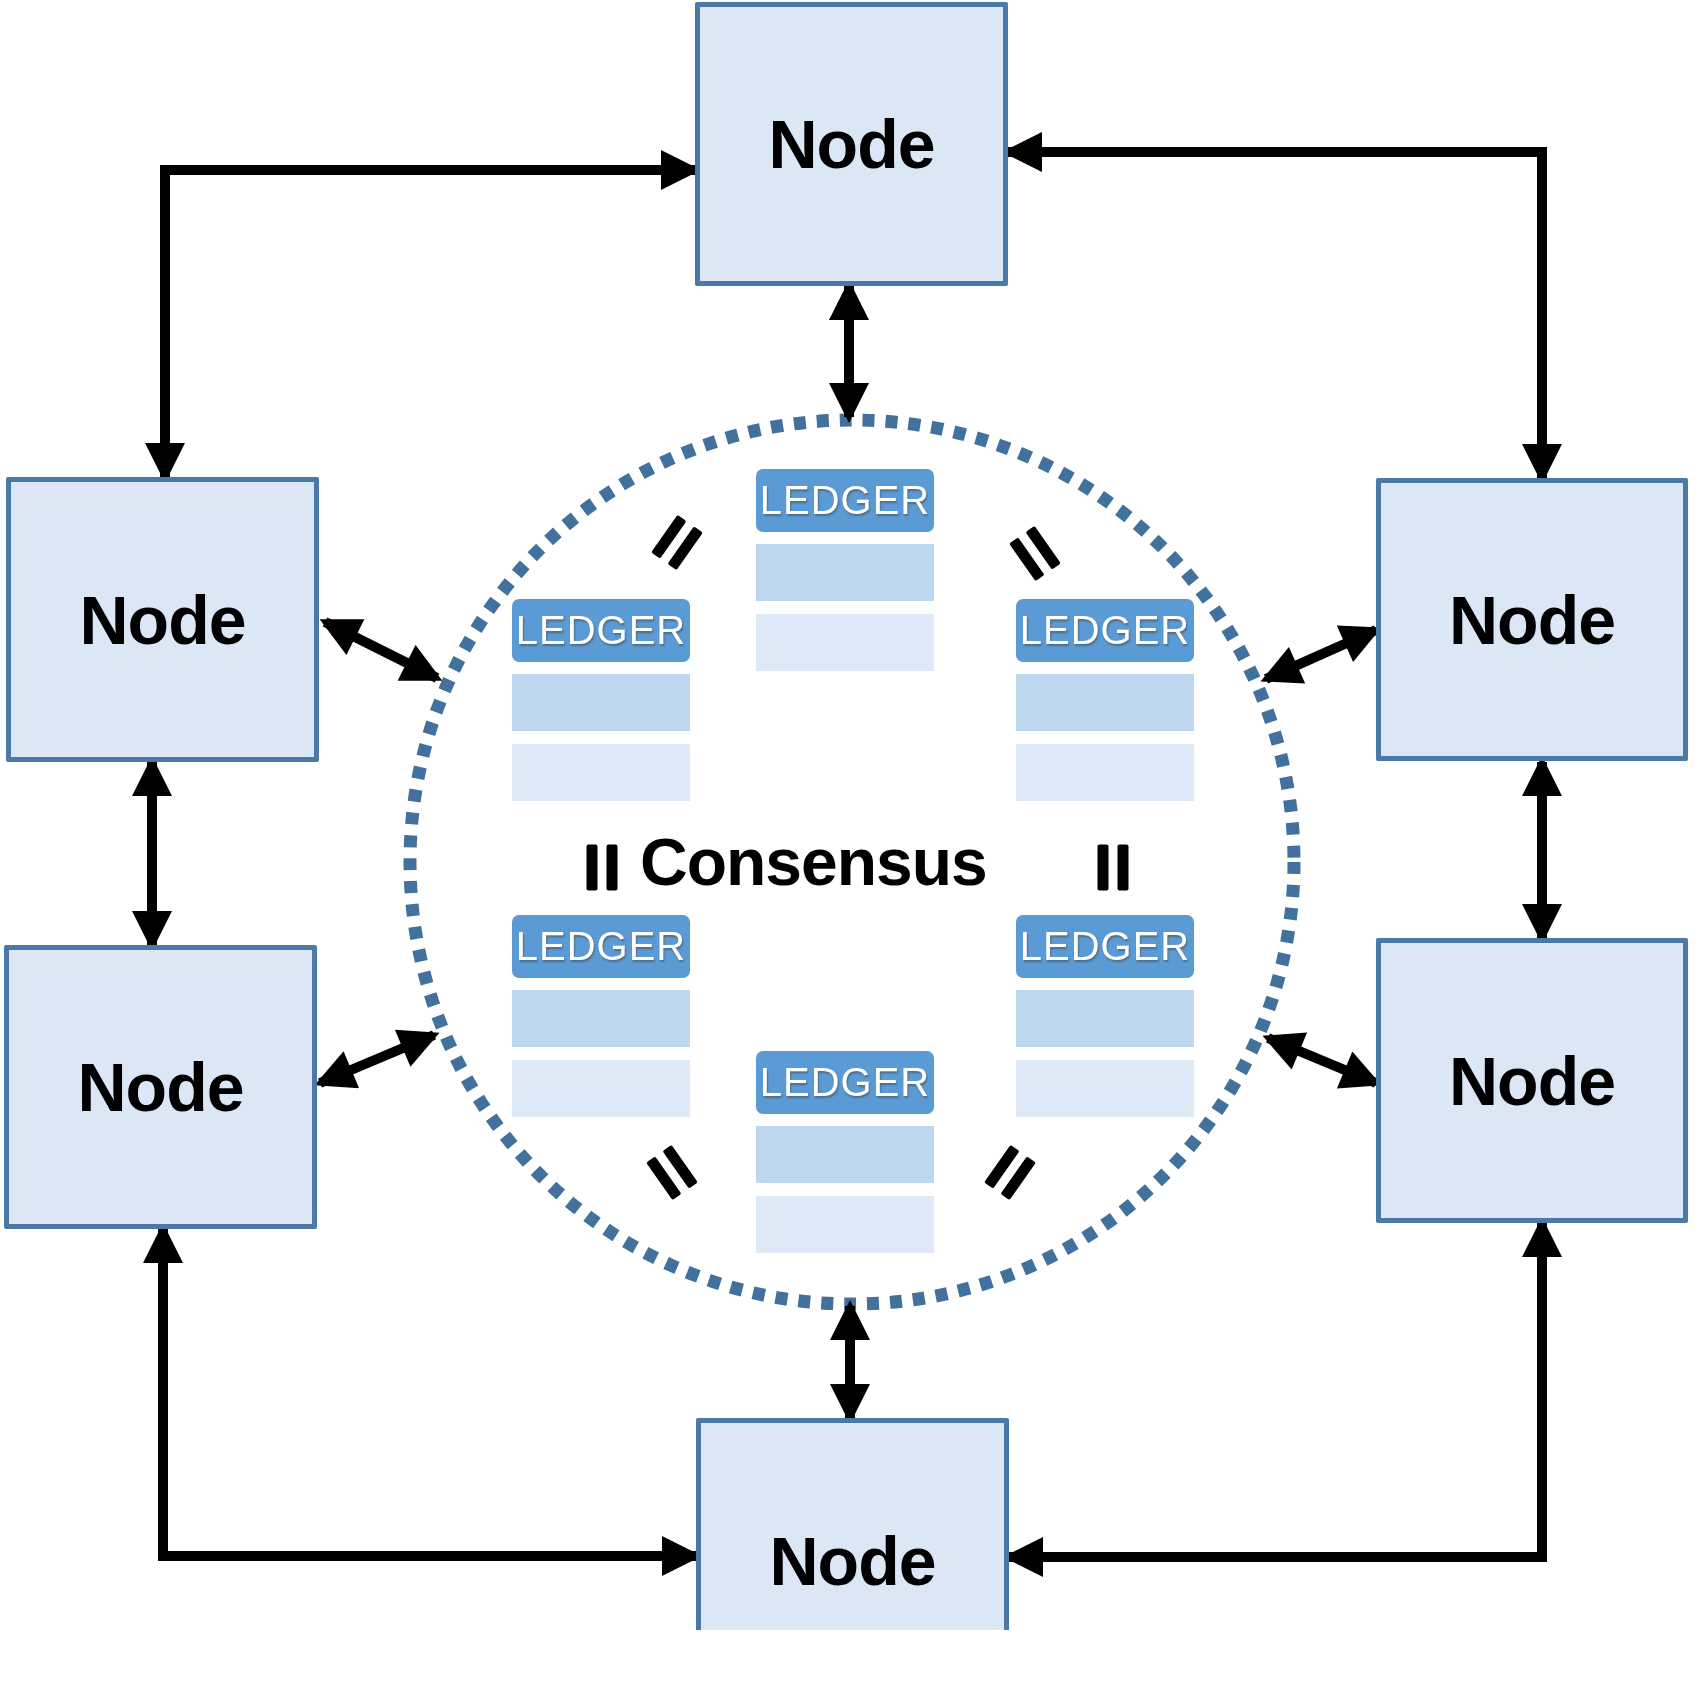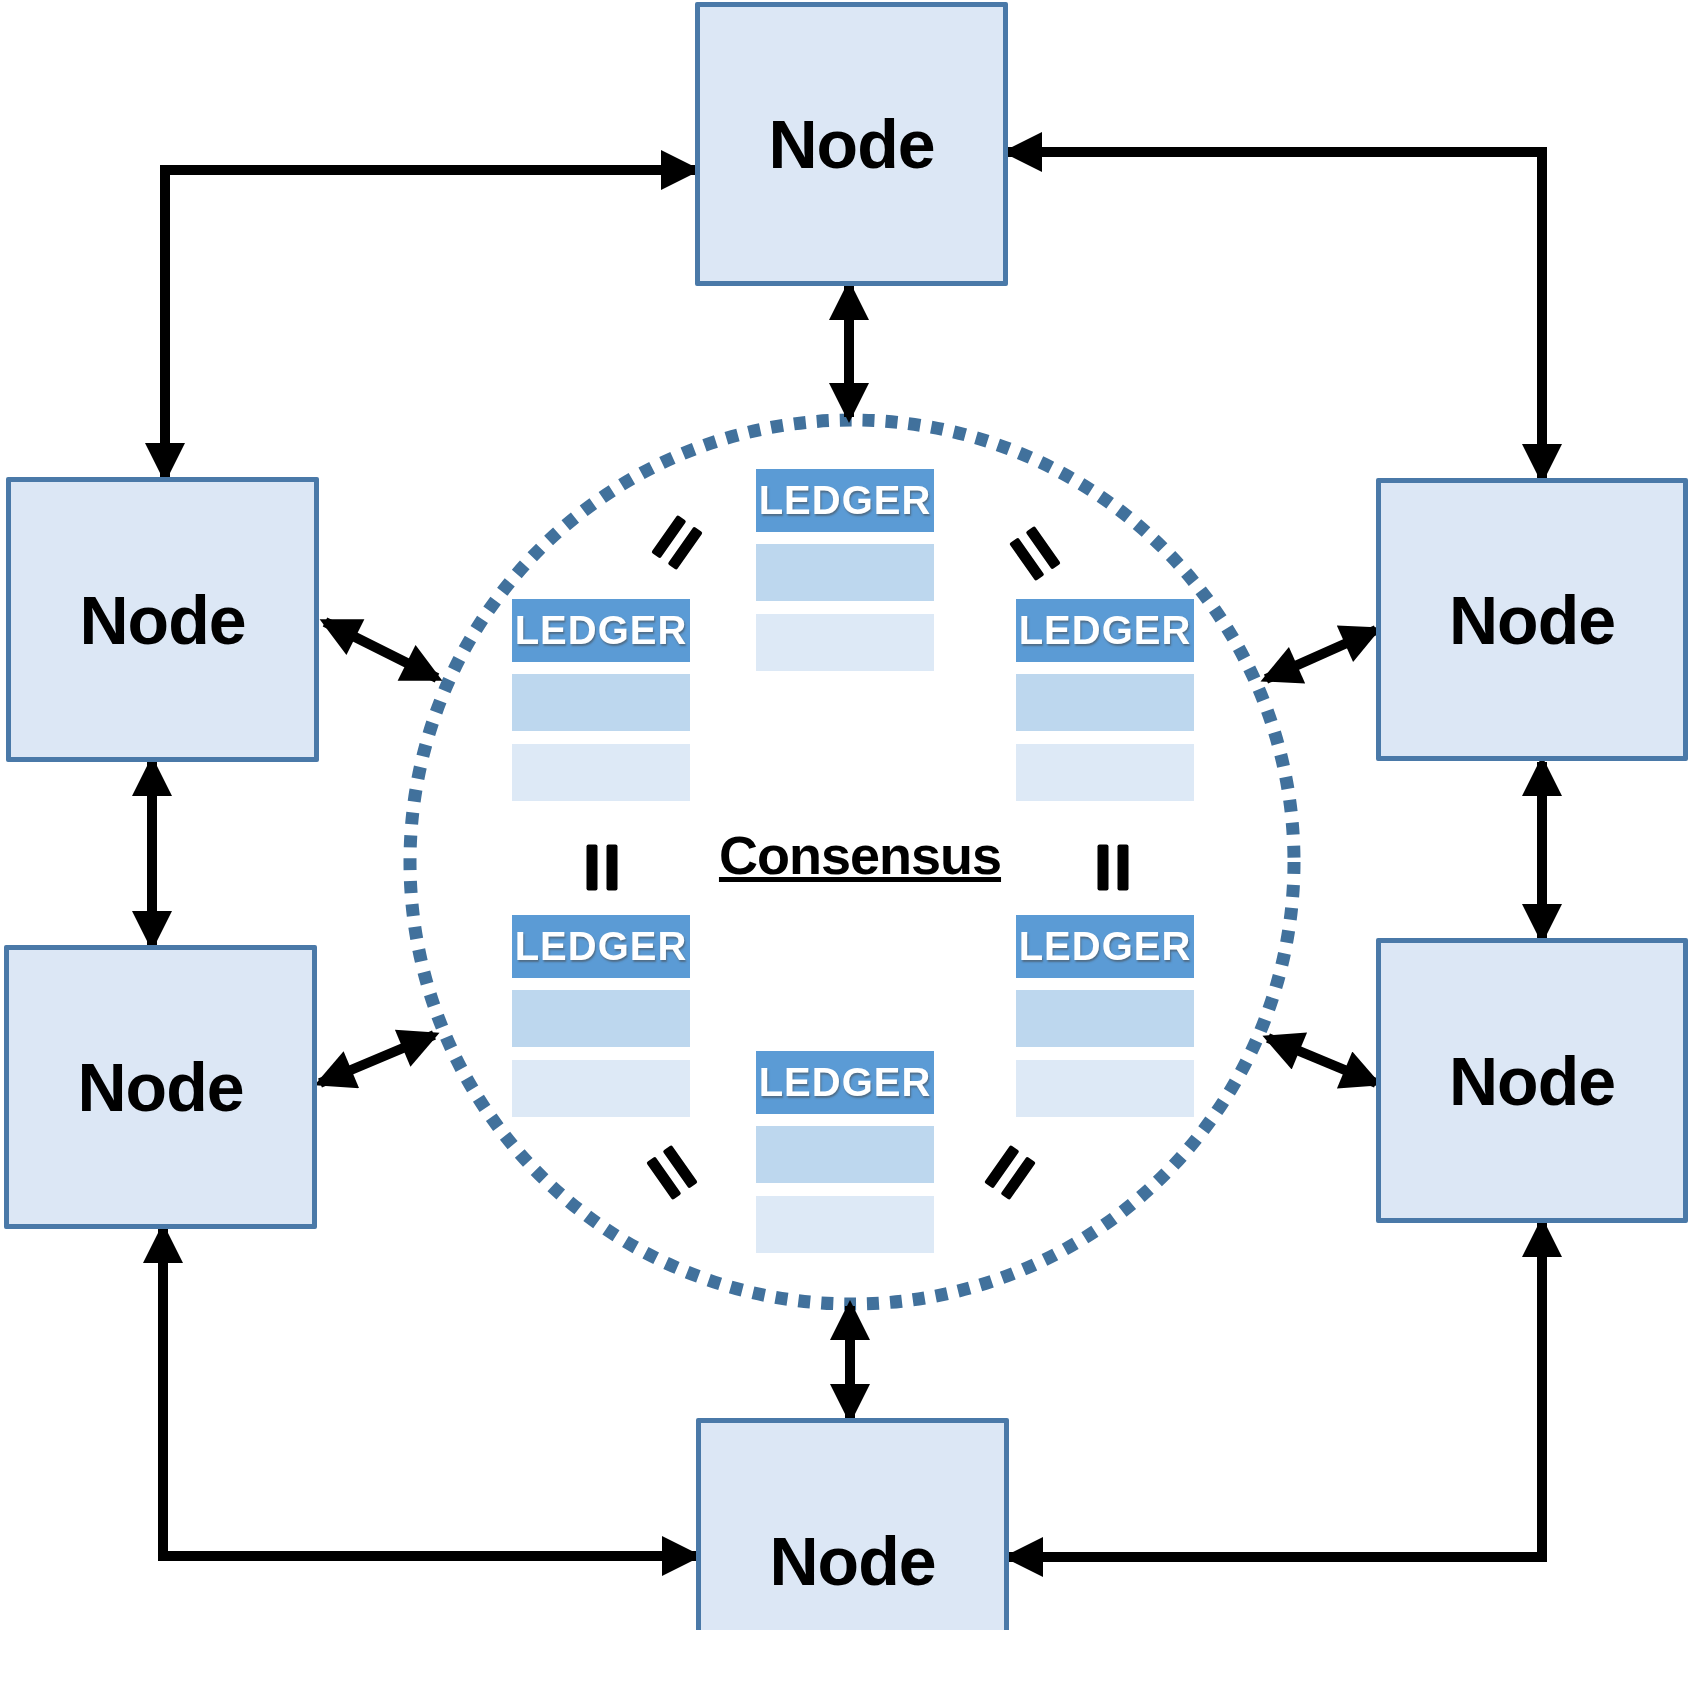--- a/index.html
+++ b/index.html
@@ -35,22 +35,23 @@
   .node-upper-left{left:6px;top:477px;width:313px;height:285px;}
   .node-lower-left{left:4px;top:945px;width:313px;height:284px;}
   .node-upper-right{left:1376px;top:478px;width:312px;height:283px;}
   .node-lower-right{left:1376px;top:938px;width:312px;height:285px;}
   .node-bottom{left:696px;top:1418px;width:313px;height:285px;}
 
   .ledger{position:absolute;width:178px;}
   .ledger-header{
     height:63px;background:var(--ledger-header);color:#ffffff;
     display:flex;align-items:center;justify-content:center;
-    font-size:40px;font-weight:700;letter-spacing:1px;
+    font-size:40px;font-weight:400;letter-spacing:1px;
     text-shadow:1px 2px 2px rgba(70,70,70,0.55);
+    border-radius:7px;
   }
   .ledger-row{height:57px;}
   .ledger-row.medium{background:var(--ledger-row-medium);margin-top:12px;}
   .ledger-row.light{background:var(--ledger-row-light);margin-top:13px;}
   .ledger-top{left:756px;top:469px;}
   .ledger-upper-left{left:512px;top:599px;}
   .ledger-upper-right{left:1016px;top:599px;}
   .ledger-lower-left{left:512px;top:915px;}
   .ledger-lower-right{left:1016px;top:915px;}
   .ledger-bottom{left:756px;top:1051px;}
@@ -62,23 +63,22 @@
   .eq .bar{height:11px;background:var(--arrow);border-radius:2px;}
   .eq-top-left{left:654px;top:527px;transform:rotate(-55deg);}
   .eq-top-right{left:1012px;top:538px;transform:rotate(55deg);}
   .eq-mid-left{left:579px;top:852px;transform:rotate(90deg);}
   .eq-mid-right{left:1090px;top:852px;transform:rotate(90deg);}
   .eq-bottom-left{left:649px;top:1157px;transform:rotate(55deg);}
   .eq-bottom-right{left:987px;top:1157px;transform:rotate(-55deg);}
 
   .consensus-label{
     position:absolute;left:640px;top:824px;width:440px;
-    text-align:center;font-size:54px;font-weight:bold;color:var(--text);
+    text-align:left;font-size:66px;font-weight:bold;color:var(--text);
     letter-spacing:-1px;
-    text-decoration:underline;
   }
 </style>
 </head>
 <body>
 
 <div id="stage">
 
   <svg id="wires" viewBox="0 0 1698 1706" xmlns="http://www.w3.org/2000/svg">
     <defs>
       <marker id="ah" viewBox="0 0 10 10" refX="8.5" refY="5" markerWidth="46" markerHeight="40" markerUnits="userSpaceOnUse" orient="auto-start-reverse">

